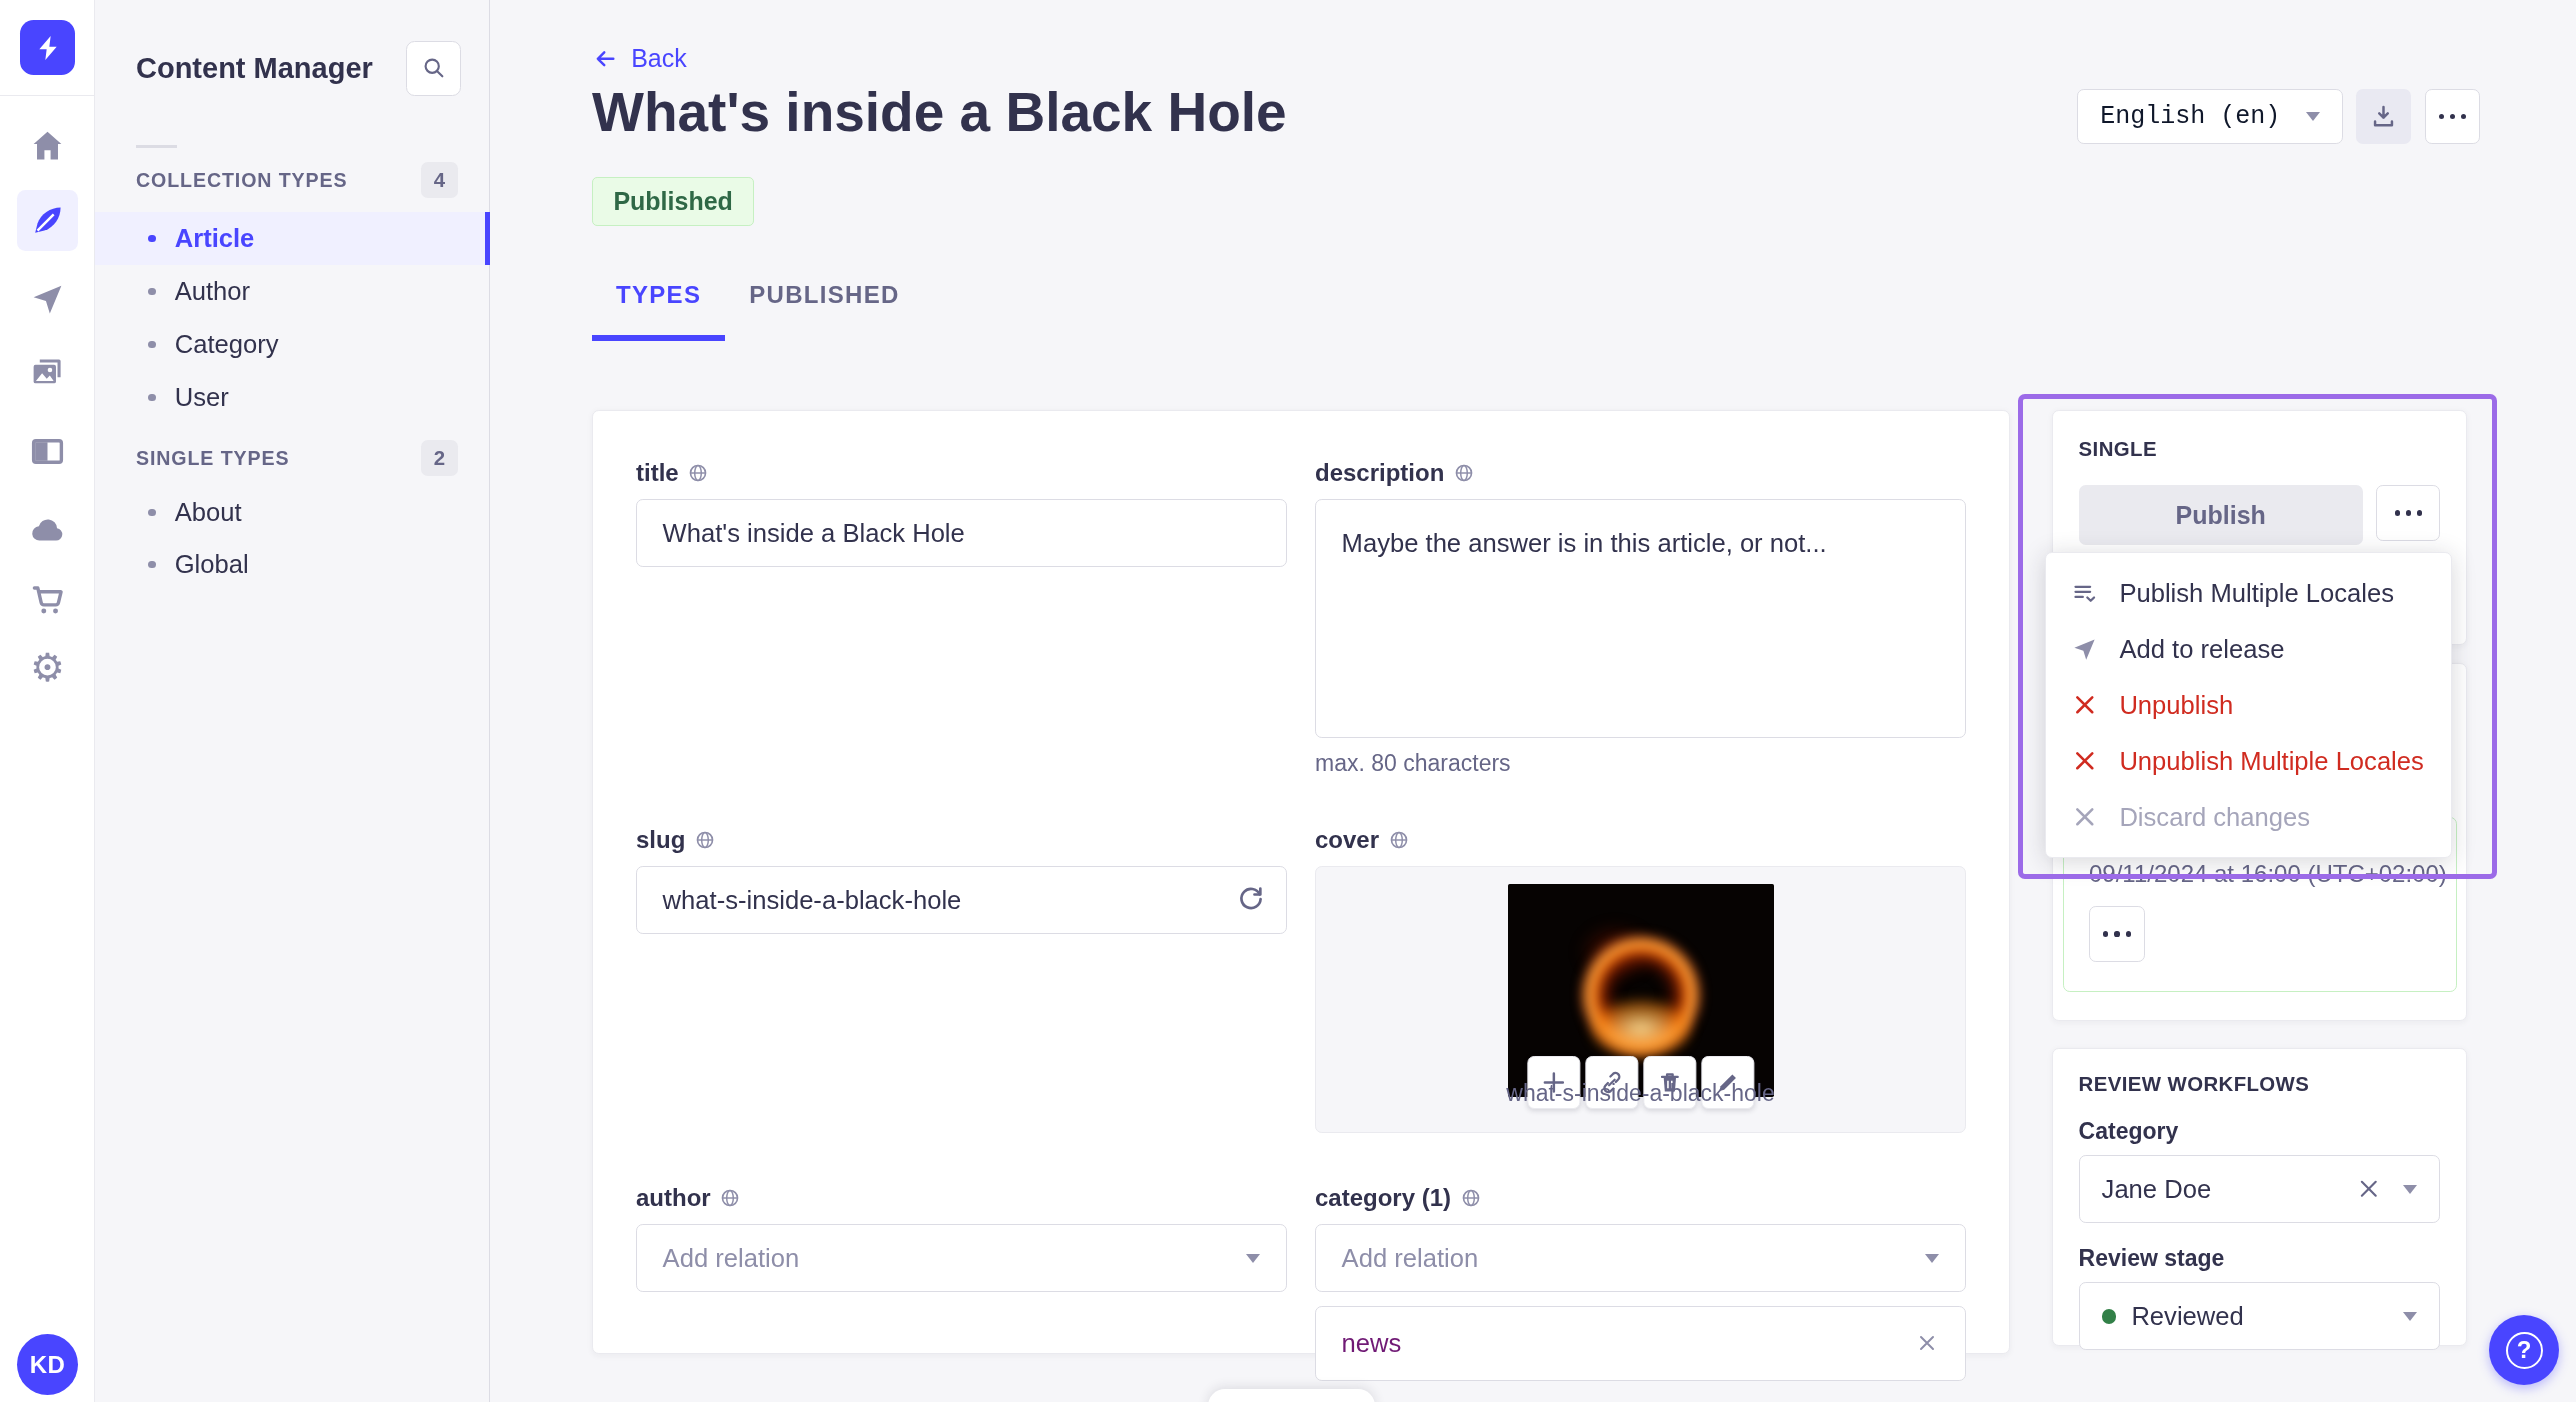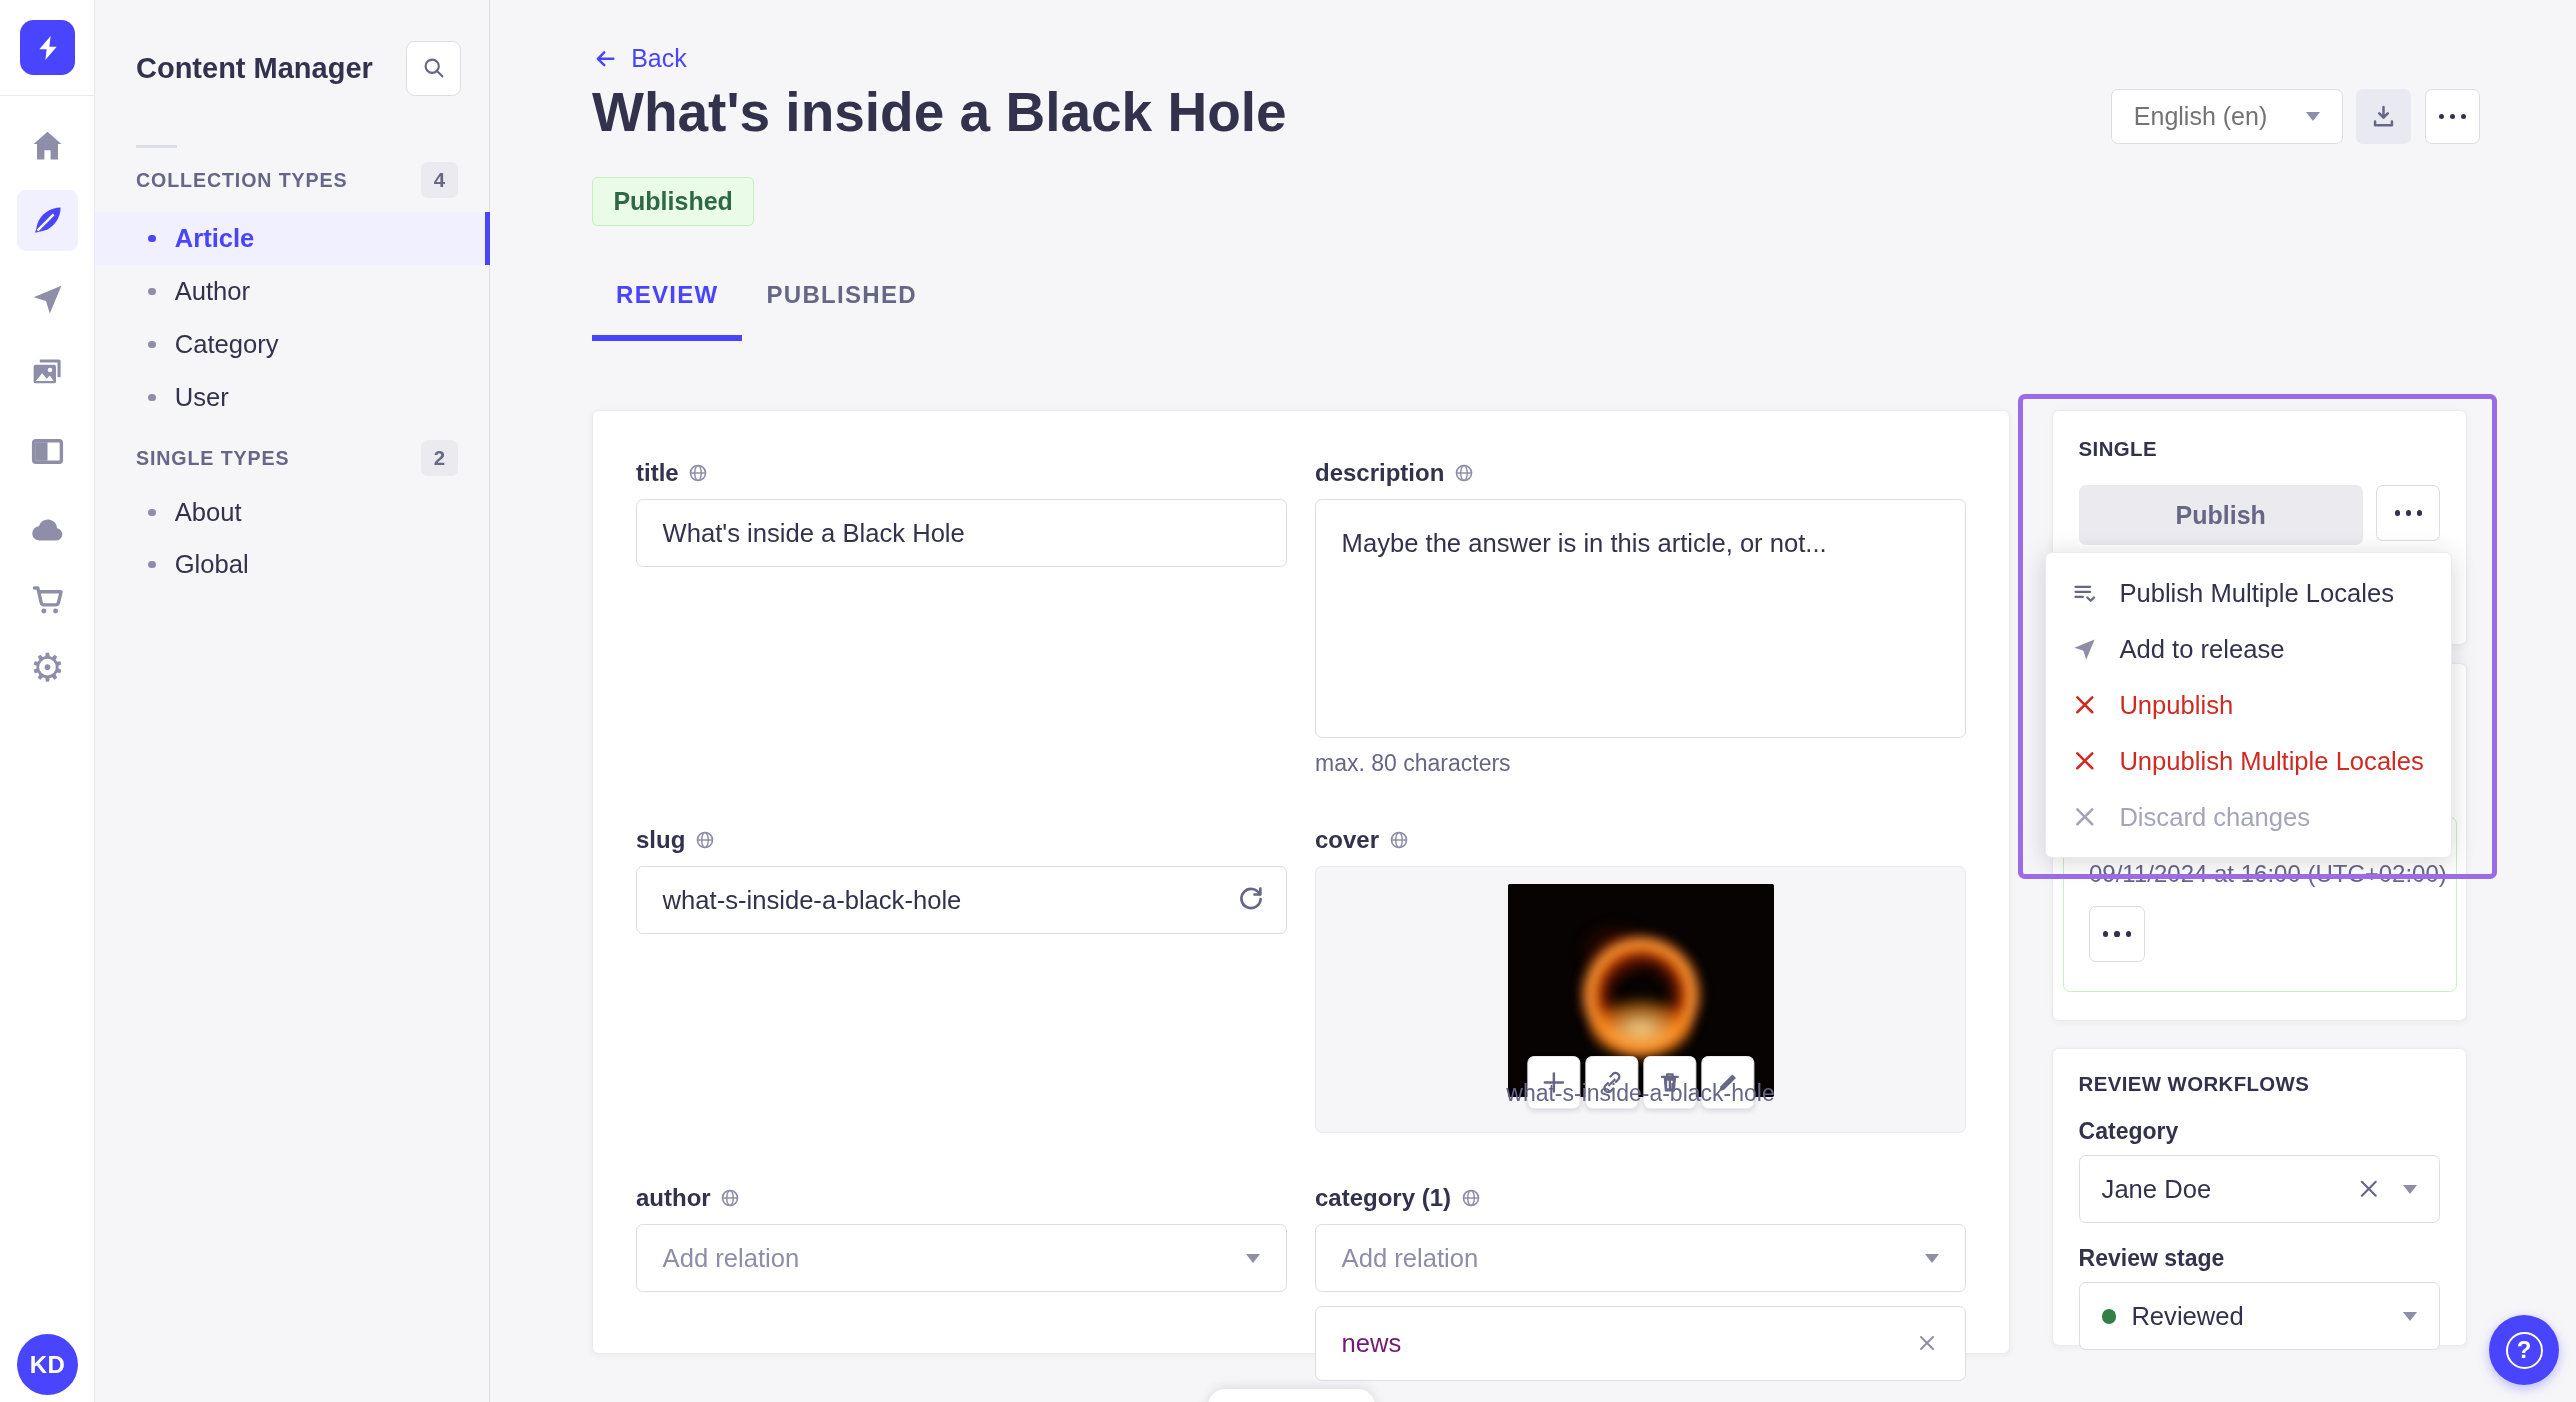--- a/index.html
+++ b/index.html
@@ -34,21 +34,21 @@
   
   .main { position:absolute; left:491px; top:0; width:2085px; height:1402px; }
   .back-row { position:absolute; left:101px; top:44px; display:flex; align-items:center; gap:13.6px; color:#4945FF; font-size:25px; }
   .page-title { position:absolute; left:101px; top:80px; font-size:55px; font-weight:700; color:#32324D; }
   .status-badge { position:absolute; left:101px; top:177px; height:49px; padding:0 20.4px; background:#EAFBE7; border:0.9px solid #C6F0C2; border-radius:5.1px; color:#2F6846; font-size:25px; font-weight:700; display:flex; align-items:center; }
   .tabs { position:absolute; left:101px; top:281px; display:flex; }
   .tab { height:60px; padding:0 24px; font-size:24px; font-weight:700; letter-spacing:1.3px; color:#666687; display:flex; align-items:flex-start; position:relative; }
   .tab.active { color:#4945FF; }
   .tab.active::after { content:""; position:absolute; left:0; bottom:0; width:100%; height:6px; background:#4945FF; }
   .top-controls { position:absolute; top:89px; right:96px; display:flex; gap:13.6px; align-items:center; }
-  .locale-select { height:55px; min-width:232px; background:#fff; border:0.9px solid #DCDCE4; border-radius:6.8px; display:flex; align-items:center; justify-content:space-between; padding:0 22px; font-size:25px; color:#737373; gap:25.6px; }
+  .locale-select { height:55px; min-width:232px; background:#fff; border:0.9px solid #DCDCE4; border-radius:6.8px; display:flex; align-items:center; justify-content:space-between; padding:0 22px; font-size:25px; color:#0f172a; gap:25.6px;font-family:Liberation Mono, monospace; }
   .icon-btn-gray { width:55px; height:55px; border-radius:6.8px; background:#E9E9F2; display:flex; align-items:center; justify-content:center; color:#666687; }
   .icon-btn-white { width:55px; height:55px; border-radius:6.8px; background:#fff; border:0.9px solid #DCDCE4; display:flex; align-items:center; justify-content:center; color:#32324D; }
   .caret { width:0; height:0; border-left:7.7px solid transparent; border-right:7.7px solid transparent; border-top:9.4px solid #8E8EA9; }
   .dots { display:flex; gap:6px; align-items:center; }
   .dots i { width:5.1px; height:5.1px; border-radius:50%; background:#32324D; }
 
   
   .card { background:#fff; border:0.9px solid #EAEAEF; border-radius:6.8px; box-shadow:0 1.7px 6.8px rgba(33,33,52,.05); }
   .form-card { position:absolute; left:101px; top:410px; width:1418px; height:944px; padding:48px 43px; }
   .form-grid { display:grid; grid-template-columns:1fr 1fr; column-gap:28px; }
@@ -228,21 +228,21 @@
           <path d="M20 12H5.5M5.5 12l6-6M5.5 12l6 6" fill="none" stroke="#4945FF" stroke-width="2.3" stroke-linecap="round" stroke-linejoin="round"></path>
         </svg>
     </span>
     <span>Back</span>
   </div>
 
   <h1 class="page-title">What's inside a Black Hole</h1>
   <div class="status-badge">Published</div>
 
   <div class="tabs">
-    <div class="tab active">REVIEW</div>
+    <div class="tab active">TYPES</div>
     <div class="tab">PUBLISHED</div>
   </div>
 
   <div class="top-controls">
     <div class="locale-select">
       <span>English (en)</span>
       <span class="caret"></span>
     </div>
     <div class="icon-btn-gray">
       <span>

